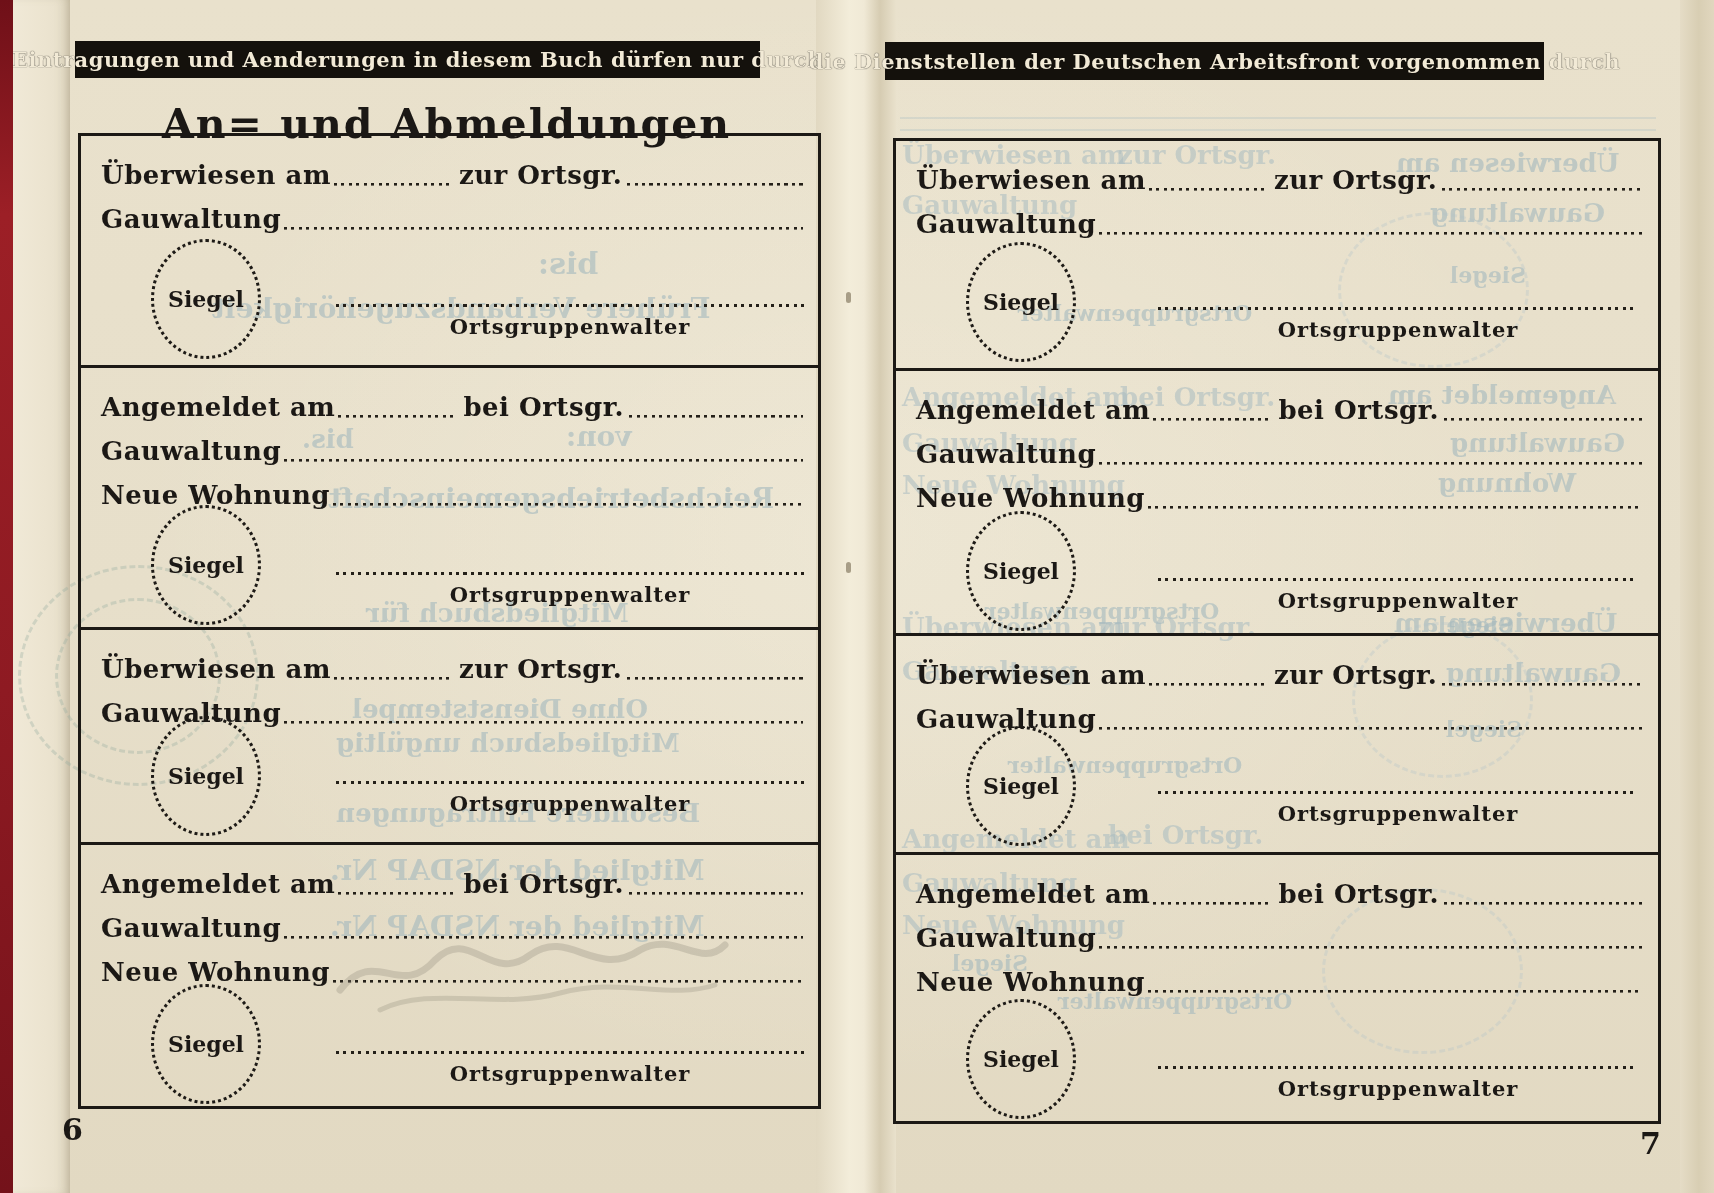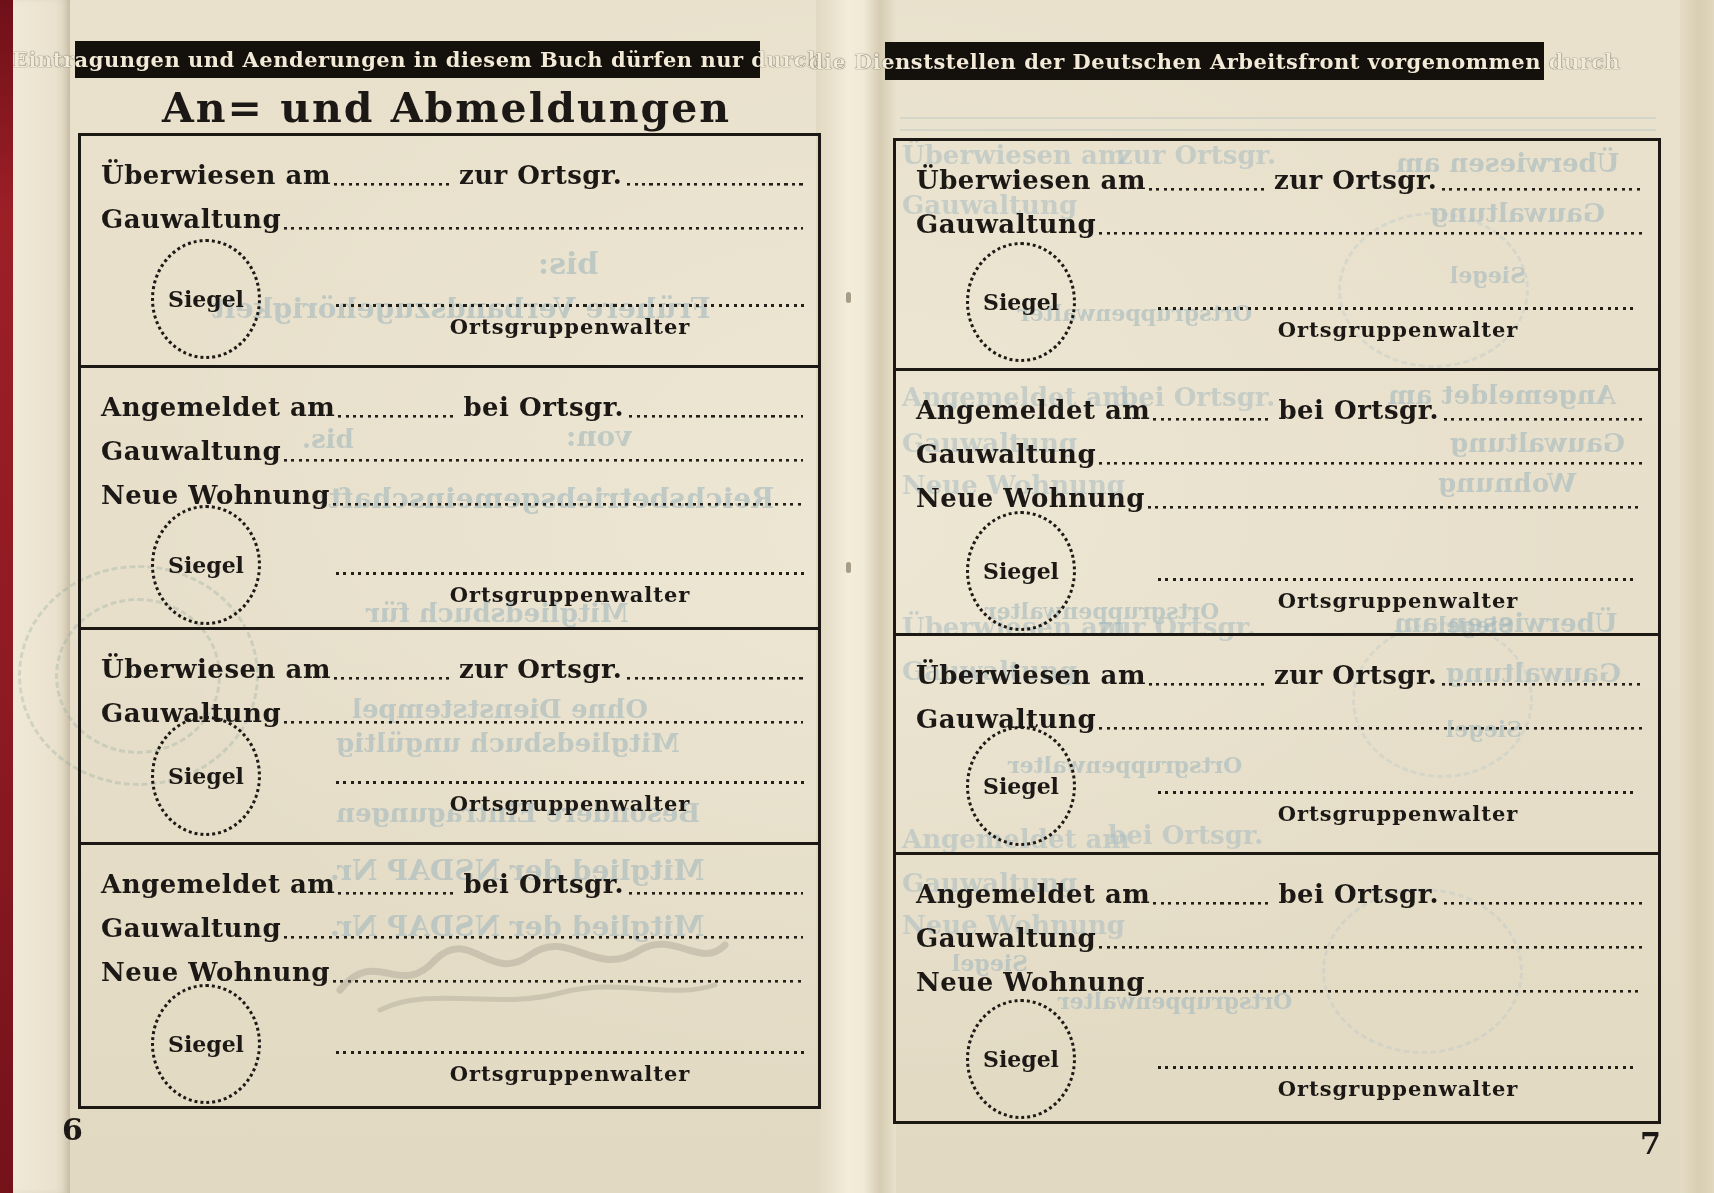--- a/index.html
+++ b/index.html
@@ -22,21 +22,21 @@
   .right-paper-edge{position:absolute;right:0;top:0;width:34px;height:100%;
     background:linear-gradient(90deg,#e5dcc6,#d8ceb3 55%,#e1d7bf);}
   .stitch{position:absolute;width:5px;height:11px;border-radius:3px;background:#97executive;}
   .stitch{background:#9a8f78;opacity:.85;}
   
   .banner{position:absolute;background:#14110c;color:#f2ead6;display:flex;align-items:center;
     justify-content:center;font-weight:bold;font-size:21px;white-space:nowrap;
     letter-spacing:.5px;text-shadow:0 0 1px #000;z-index:5;}
   .banner-left{left:75px;top:41px;width:685px;height:37px;}
   .banner-right{left:885px;top:42px;width:659px;height:38px;}
-  .title{position:absolute;left:78px;top:84px;width:737px;margin:0;text-align:center;
+  .title{position:absolute;left:78px;top:100px;width:737px;margin:0;text-align:center;
     font-size:41px;font-weight:bold;letter-spacing:2px;z-index:5;}
   
   .page-box{position:absolute;border:3px solid #1c1915;display:flex;flex-direction:column;z-index:4;}
   .page-box-left{left:78px;top:133px;width:737px;height:970px;}
   .page-box-right{left:893px;top:138px;width:762px;height:980px;}
   .section{position:relative;box-sizing:border-box;padding:0 12px 0 20px;}
   .section + .section{border-top:3px solid #1c1915;}
   .pl .s1{height:229px;} .pl .s2{height:262px;} .pl .s3{height:215px;} .pl .s4{flex:1;}
   .pr .s1{height:227px;} .pr .s2{height:265px;} .pr .s3{height:219px;} .pr .s4{flex:1;}
   .frow{display:flex;align-items:baseline;}

